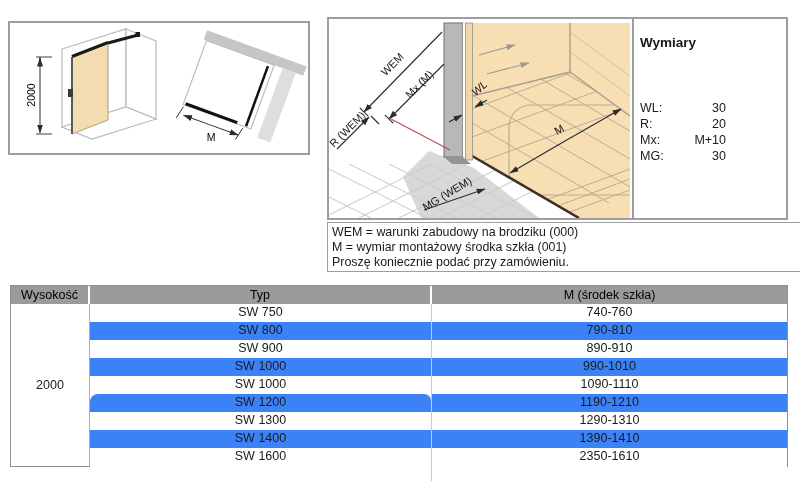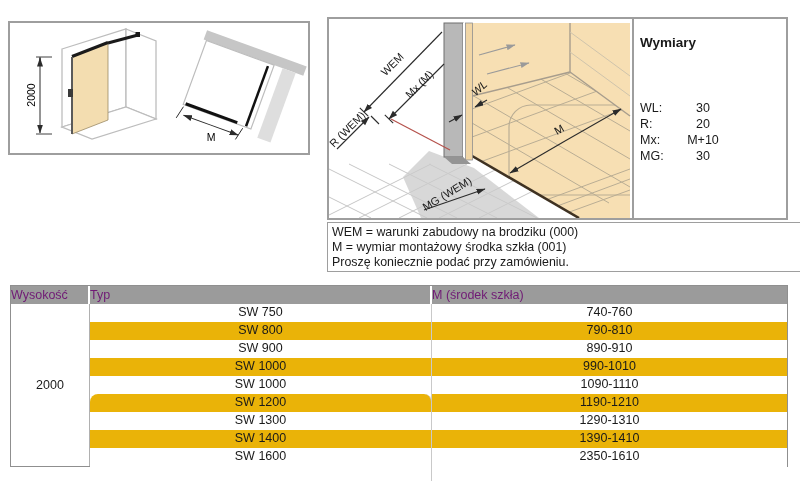--- a/index.html
+++ b/index.html
@@ -13,44 +13,44 @@
   
   #box-sketch{left:8px;top:21px;width:302px;height:134px;}
   
   #box-diagram{left:327px;top:17px;width:461px;height:203px;}
   #diagram-svg{position:absolute;left:0;top:0;}
   #panel{position:absolute;right:0;top:0;bottom:0;width:152px;border-left:2px solid #9e9e9e;background:#fff;}
   #panel .title{font-size:13.5px;font-weight:bold;padding:16px 0 0 6px;}
   #panel .rows{margin-top:50px;font-size:12.5px;line-height:16px;padding-left:6px;}
   #panel .prow{display:flex;}
   #panel .plabel{width:40px;}
-  #panel .pvalue{width:46px;text-align:center;}
+  #panel .pvalue{width:46px;text-align:right;}
   
   #box-notes{left:327px;top:222px;width:535px;height:50px;border-width:1px;padding:2px 4px;
     font-size:12.4px;line-height:15px;}
   
   #tbl{
     position:absolute;left:10px;top:285px;width:776px;
     display:grid;
     grid-template-columns:79px 342px 355px;
     grid-template-rows:18px repeat(9,18px);
     border:1px solid #8f8f8f;
     font-size:12.5px;box-sizing:content-box;
   }
   .th{
-    background:#9b9b9b;color:#701a75;line-height:18px;height:18px;
+    background:#9b9b9b;color:#000000;text-align:center;line-height:18px;height:18px;
     box-sizing:border-box;overflow:hidden;white-space:nowrap;
   }
   .th.gap{border-right:2px solid #fff;}
   .cell{
     text-align:center;line-height:17px;height:33px;box-sizing:border-box;
     border-bottom:1px solid #c9c9c9;overflow:hidden;white-space:nowrap;background:#fff;
   }
   .cell.typ{border-right:1px solid #c9c9c9;}
-  .cell.alt{background:#eab308;}
+  .cell.alt{background:#3b82f6;}
   .cell.last{border-bottom:none;}
   #height-cell{
     grid-column:1;grid-row:2 / span 9;background:#fff;border-right:1px solid #b0b0b0;
     display:flex;align-items:center;justify-content:center;font-size:12.5px;
   }
   svg text{font-family:"Liberation Sans","DejaVu Sans",sans-serif;}
 </style>
 </head>
 <body>
 

